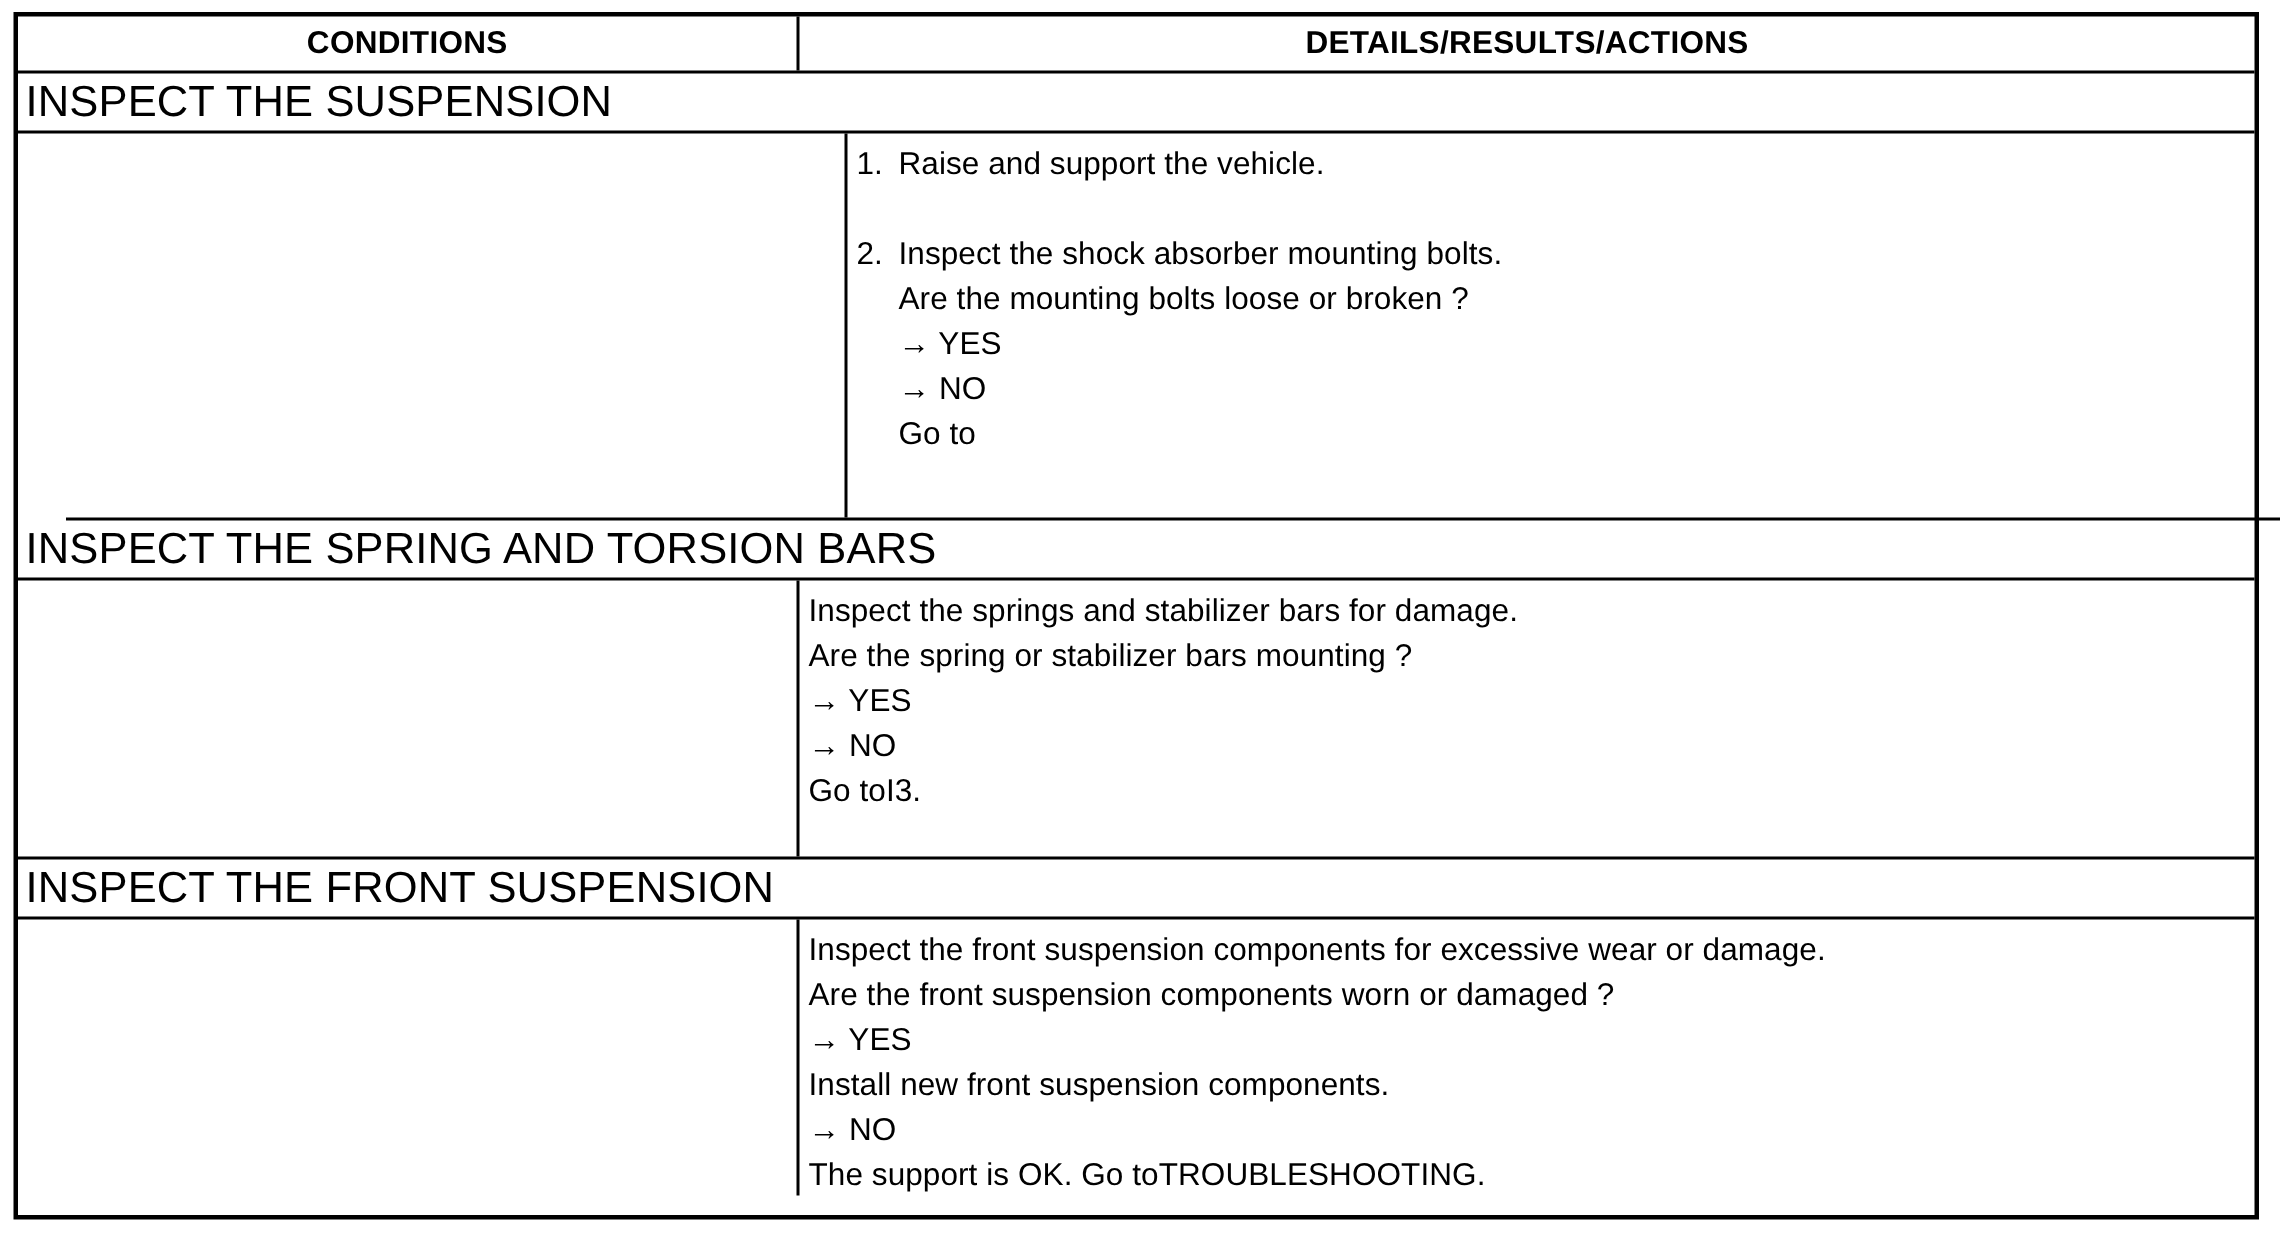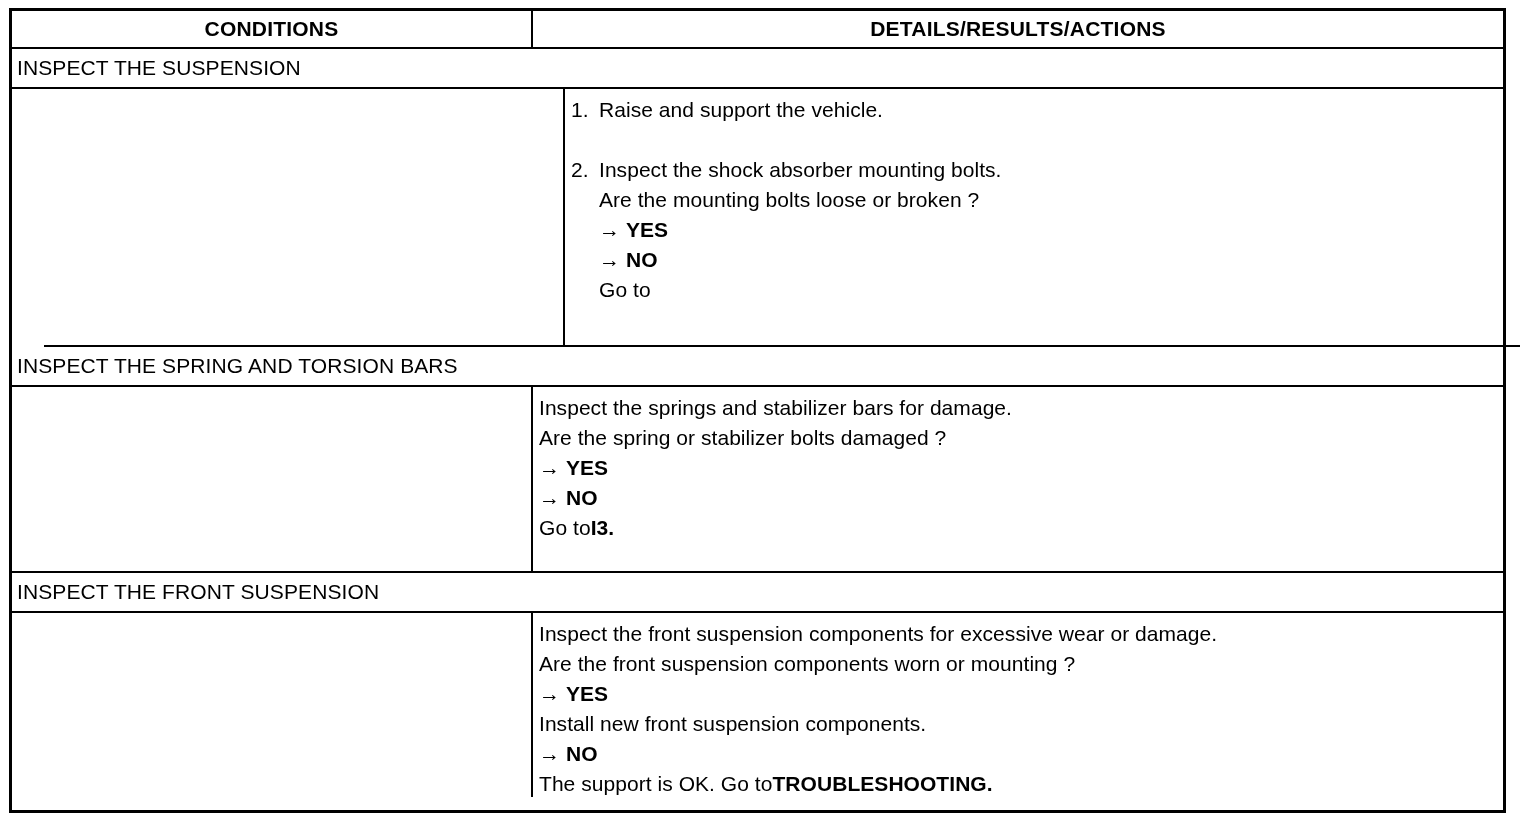--- a/index.html
+++ b/index.html
@@ -66,21 +66,21 @@
   }
 
   
   .section-row {
     height: 40px;
     align-items: center;
   }
   .section-title {
     flex: 1 1 auto;
     padding-left: 5px;
-    font-size: 21px;
+    font-size: 29px;
     font-weight: normal;
     letter-spacing: 0.1px;
     line-height: 40px;
     box-sizing: border-box;
     white-space: nowrap;
   }
 
   
   .content-row .cell-cond {
     
@@ -99,21 +99,21 @@
     line-height: 30px;
     white-space: nowrap;
     letter-spacing: 0.05px;
   }
   .line.gap { margin-top: 30px; }
   .num {
     display: inline-block;
     width: 28px;
   }
   .indent { padding-left: 28px; }
-  .bold { font-weight: bold; }
+  .bold { font-weight: normal; }
   .arrow {
     font-weight: normal;
     font-size: 21px;
   }
 </style>
 </head>
 <body>
 
 <div class="sheet">
   <div class="dtc-table">
@@ -140,36 +140,36 @@
     </div>
 
     <div class="row section-row">
       <div class="section-title">INSPECT THE SPRING AND TORSION BARS</div>
     </div>
 
     <div class="row content-row blk2">
       <div class="cell-cond"></div>
       <div class="cell-det">
         <div class="line">Inspect the springs and stabilizer bars for damage.</div>
-        <div class="line">Are the spring or stabilizer bolts damaged ?</div>
+        <div class="line">Are the spring or stabilizer bars mounting ?</div>
         <div class="line"><span class="arrow">→</span> <span class="bold">YES</span></div>
         <div class="line"><span class="arrow">→</span> <span class="bold">NO</span></div>
         <div class="line"><span>Go to</span><span class="bold">I3.</span></div>
       </div>
     </div>
 
     <div class="row section-row">
       <div class="section-title">INSPECT THE FRONT SUSPENSION</div>
     </div>
 
     <div class="row content-row blk3 last">
       <div class="cell-cond"></div>
       <div class="cell-det">
         <div class="line">Inspect the front suspension components for excessive wear or damage.</div>
-        <div class="line">Are the front suspension components worn or mounting ?</div>
+        <div class="line">Are the front suspension components worn or damaged ?</div>
         <div class="line"><span class="arrow">→</span> <span class="bold">YES</span></div>
         <div class="line">Install new front suspension components.</div>
         <div class="line"><span class="arrow">→</span> <span class="bold">NO</span></div>
         <div class="line"><span>The support is OK. Go to</span><span class="bold">TROUBLESHOOTING.</span></div>
       </div>
     </div>
 
   </div>
 </div>
 

